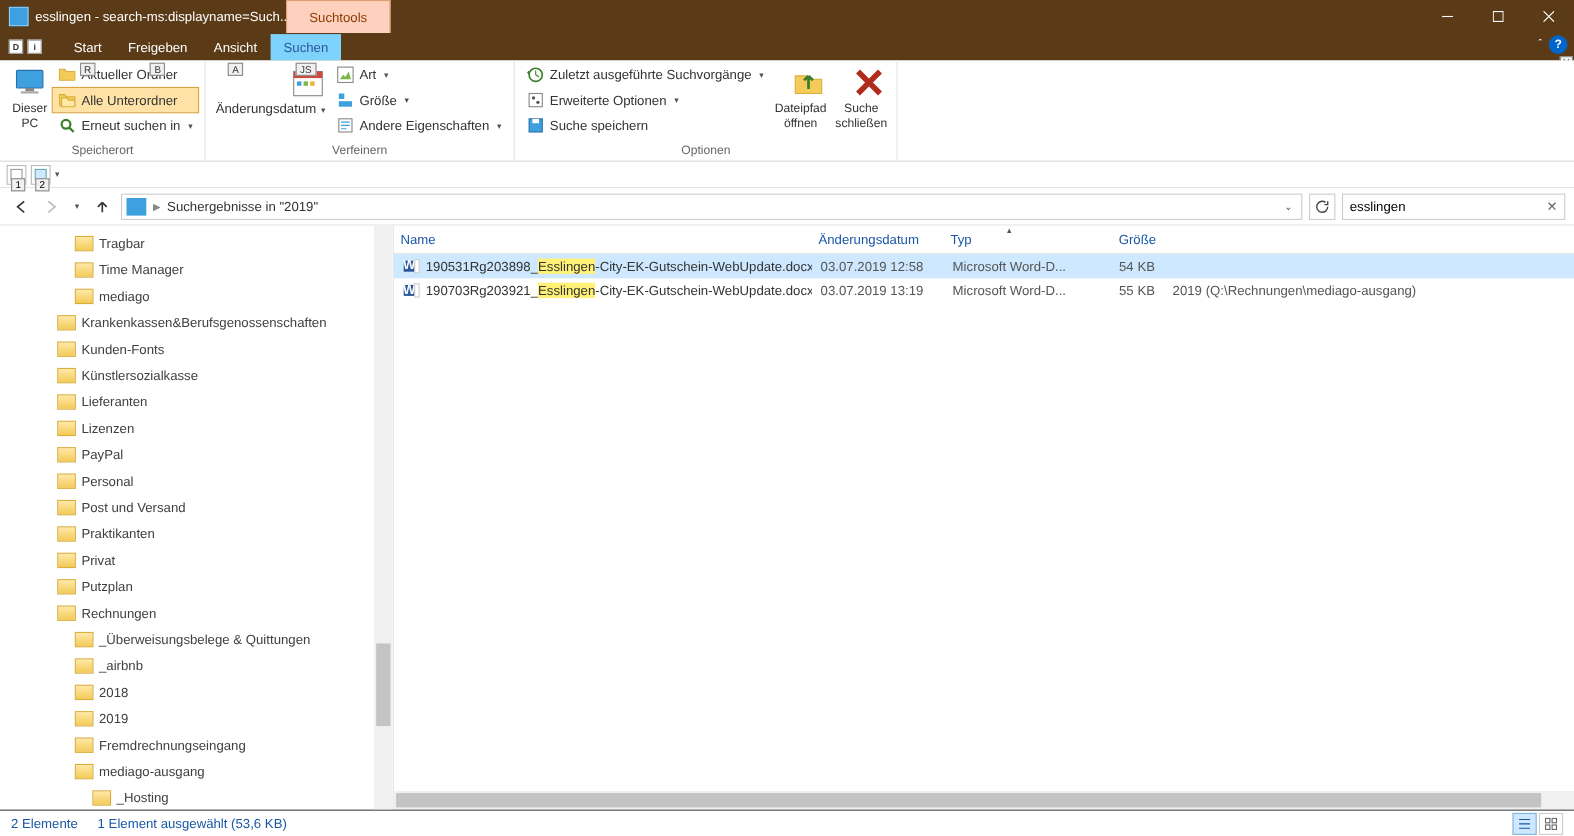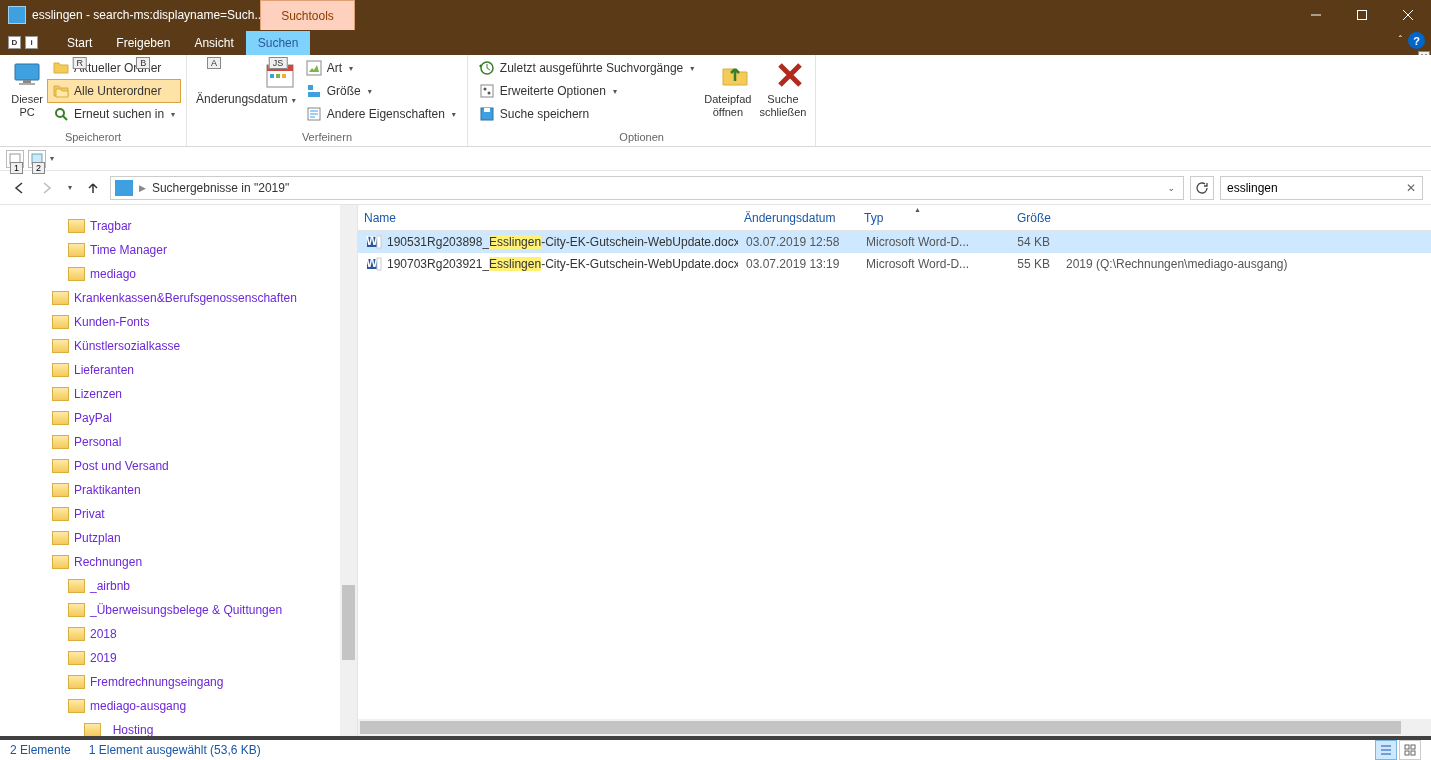--- a/index.html
+++ b/index.html
@@ -54,21 +54,21 @@
 .addr-text{font-size:12px;color:#333}
 .addr-dd{margin-left:auto;color:#555;font-size:9px;padding:0 4px}
 .refresh{width:24px;height:24px;border:1px solid #ccc;display:flex;align-items:center;justify-content:center;color:#444}
 .searchbox{width:203px;height:24px;border:1px solid #ccc;display:flex;align-items:center;padding:0 6px}
 .searchbox input{border:none;outline:none;flex:1;font-size:12px}
 
 
 .main{flex:1;display:flex;overflow:hidden;border-top:1px solid #e4e4e4}
 .treewrap{width:358px;display:flex;border-right:1px solid #e4e4e4;overflow:hidden}
 .tree{flex:1;overflow-y:auto;padding-top:4px}
-.treenode{display:flex;align-items:flex-end;height:24px;color:#6d28d9;font-size:12px;padding-right:8px}
+.treenode{display:flex;align-items:center;height:24px;color:#404040;font-size:12px;padding-right:8px}
 .tindent{display:inline-block}
 .ticon{width:17px;height:14px;margin-right:5px;background:linear-gradient(#ffe9a8,#f4ca58);border:1px solid #daae3c;flex-shrink:0}
 .treescroll{width:17px;background:#f0f0f0;position:relative}
 .treescroll .thumb{position:absolute;left:2px;right:2px;top:380px;height:75px;background:#c4c4c4}
 
 
 .listwrap{flex:1;display:flex;flex-direction:column}
 .colheaders{height:26px;display:flex;border-bottom:1px solid #e4e4e4;color:#1957a6;font-size:12px;align-items:center}
 .col{padding:0 6px;height:100%;display:flex;align-items:center;border-right:1px solid transparent;position:relative}
 .col-name{width:380px}
@@ -86,21 +86,21 @@
 .cell.date{width:120px;color:#555}
 .cell.type{width:120px;color:#555}
 .cell.size{width:80px;text-align:right;color:#555}
 .cell.folder{flex:1;color:#555}
 .docicon{width:16px;height:16px;flex-shrink:0}
 .hl{background:#fff176}
 .hscroll{height:17px;background:#f0f0f0;display:flex}
 .hscroll .thumb{margin:2px;background:#c4c4c4;width:97%;height:13px}
 
 
-.statusbar{height:24px;border-top:4px solid #404040;display:flex;align-items:center;padding:0 10px;font-size:12px;color:#1957a6;gap:18px}
+.statusbar{height:24px;border-top:1px solid #404040;display:flex;align-items:center;padding:0 10px;font-size:12px;color:#1957a6;gap:18px}
 .sb-views{margin-left:auto;display:flex;gap:2px}
 .sb-vbtn{width:22px;height:20px;border:1px solid #ccc;display:flex;align-items:center;justify-content:center}
 .sb-vbtn.active{background:#cde8ff;border-color:#7cb6e0}
 
 
 svg{display:block}
 </style>
 </head>
 <body>
 
@@ -416,26 +416,26 @@
           <span>Putzplan</span>
         </div>
         <div class="treenode">
           <span class="tindent" style="width:52px"></span>
           <span class="ticon"></span>
           <span>Rechnungen</span>
         </div>
         <div class="treenode">
           <span class="tindent" style="width:68px"></span>
           <span class="ticon"></span>
+          <span>_Überweisungsbelege &amp; Quittungen</span>
+        </div>
+        <div class="treenode">
+          <span class="tindent" style="width:68px"></span>
+          <span class="ticon"></span>
           <span>_airbnb</span>
-        </div>
-        <div class="treenode">
-          <span class="tindent" style="width:68px"></span>
-          <span class="ticon"></span>
-          <span>_Überweisungsbelege &amp; Quittungen</span>
         </div>
         <div class="treenode">
           <span class="tindent" style="width:68px"></span>
           <span class="ticon"></span>
           <span>2018</span>
         </div>
         <div class="treenode">
           <span class="tindent" style="width:68px"></span>
           <span class="ticon"></span>
           <span>2019</span>

